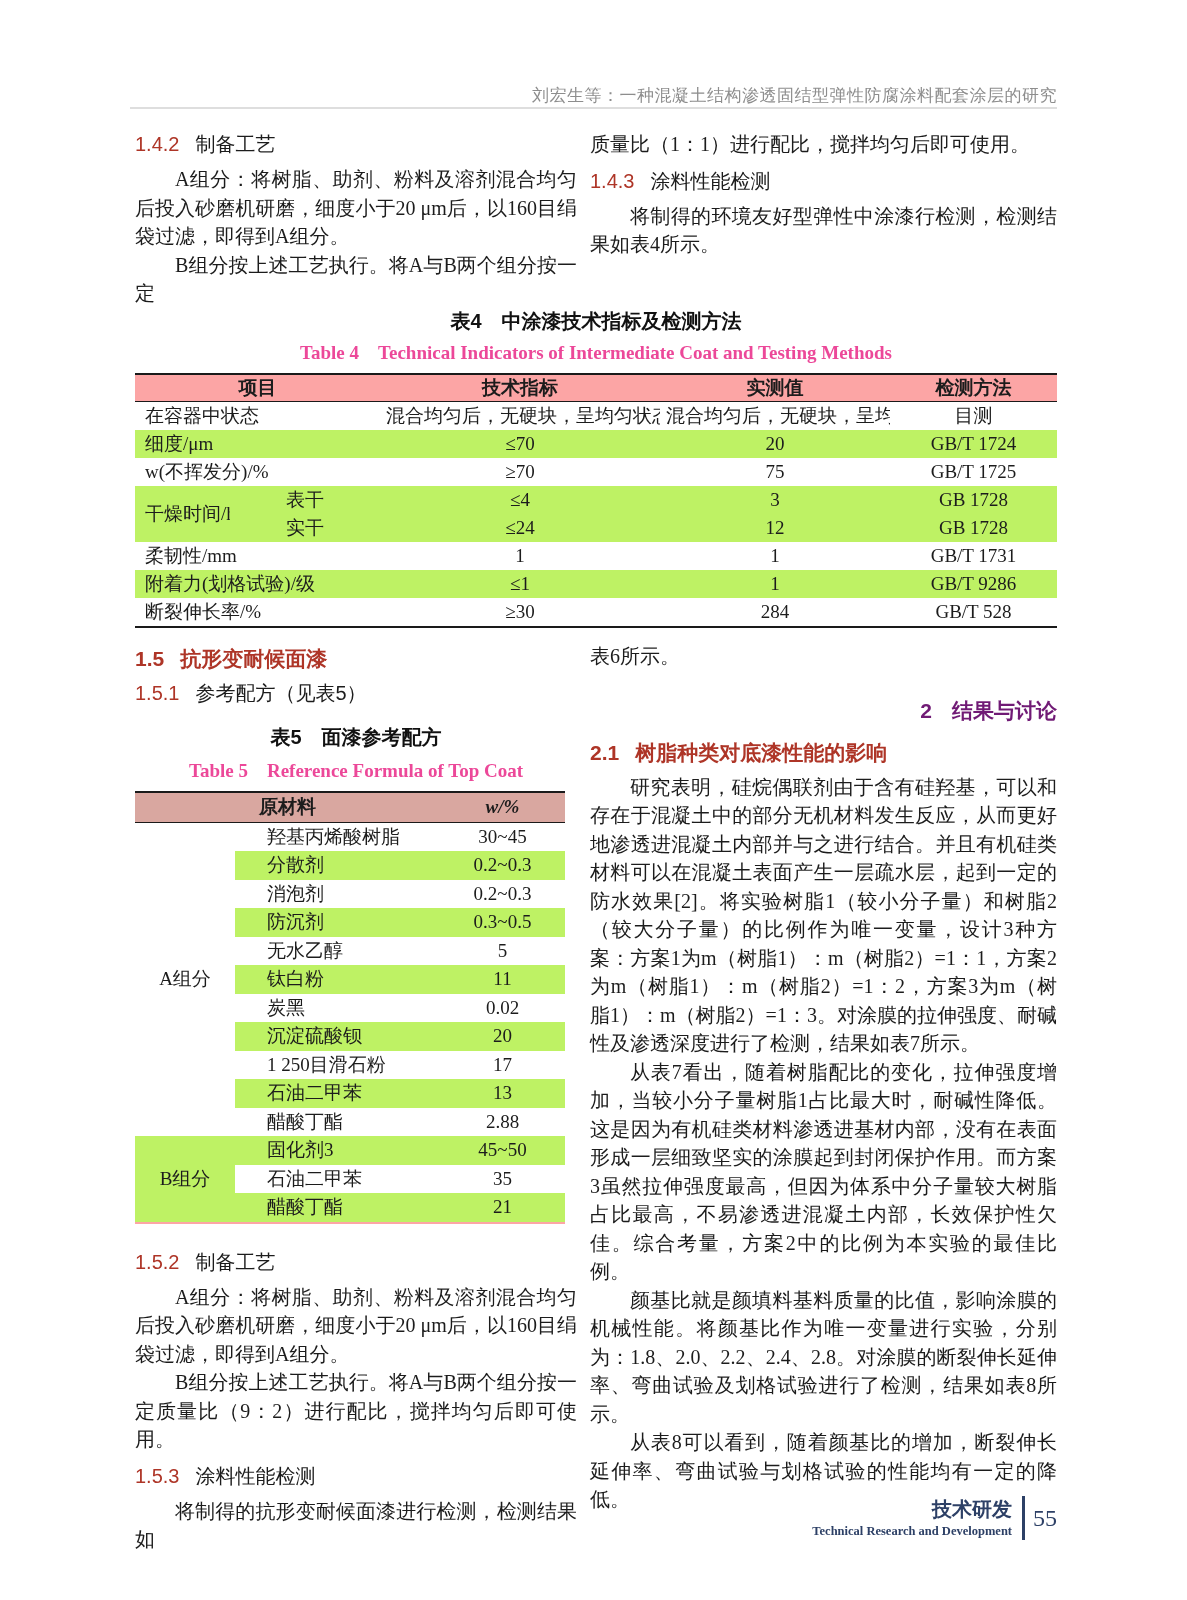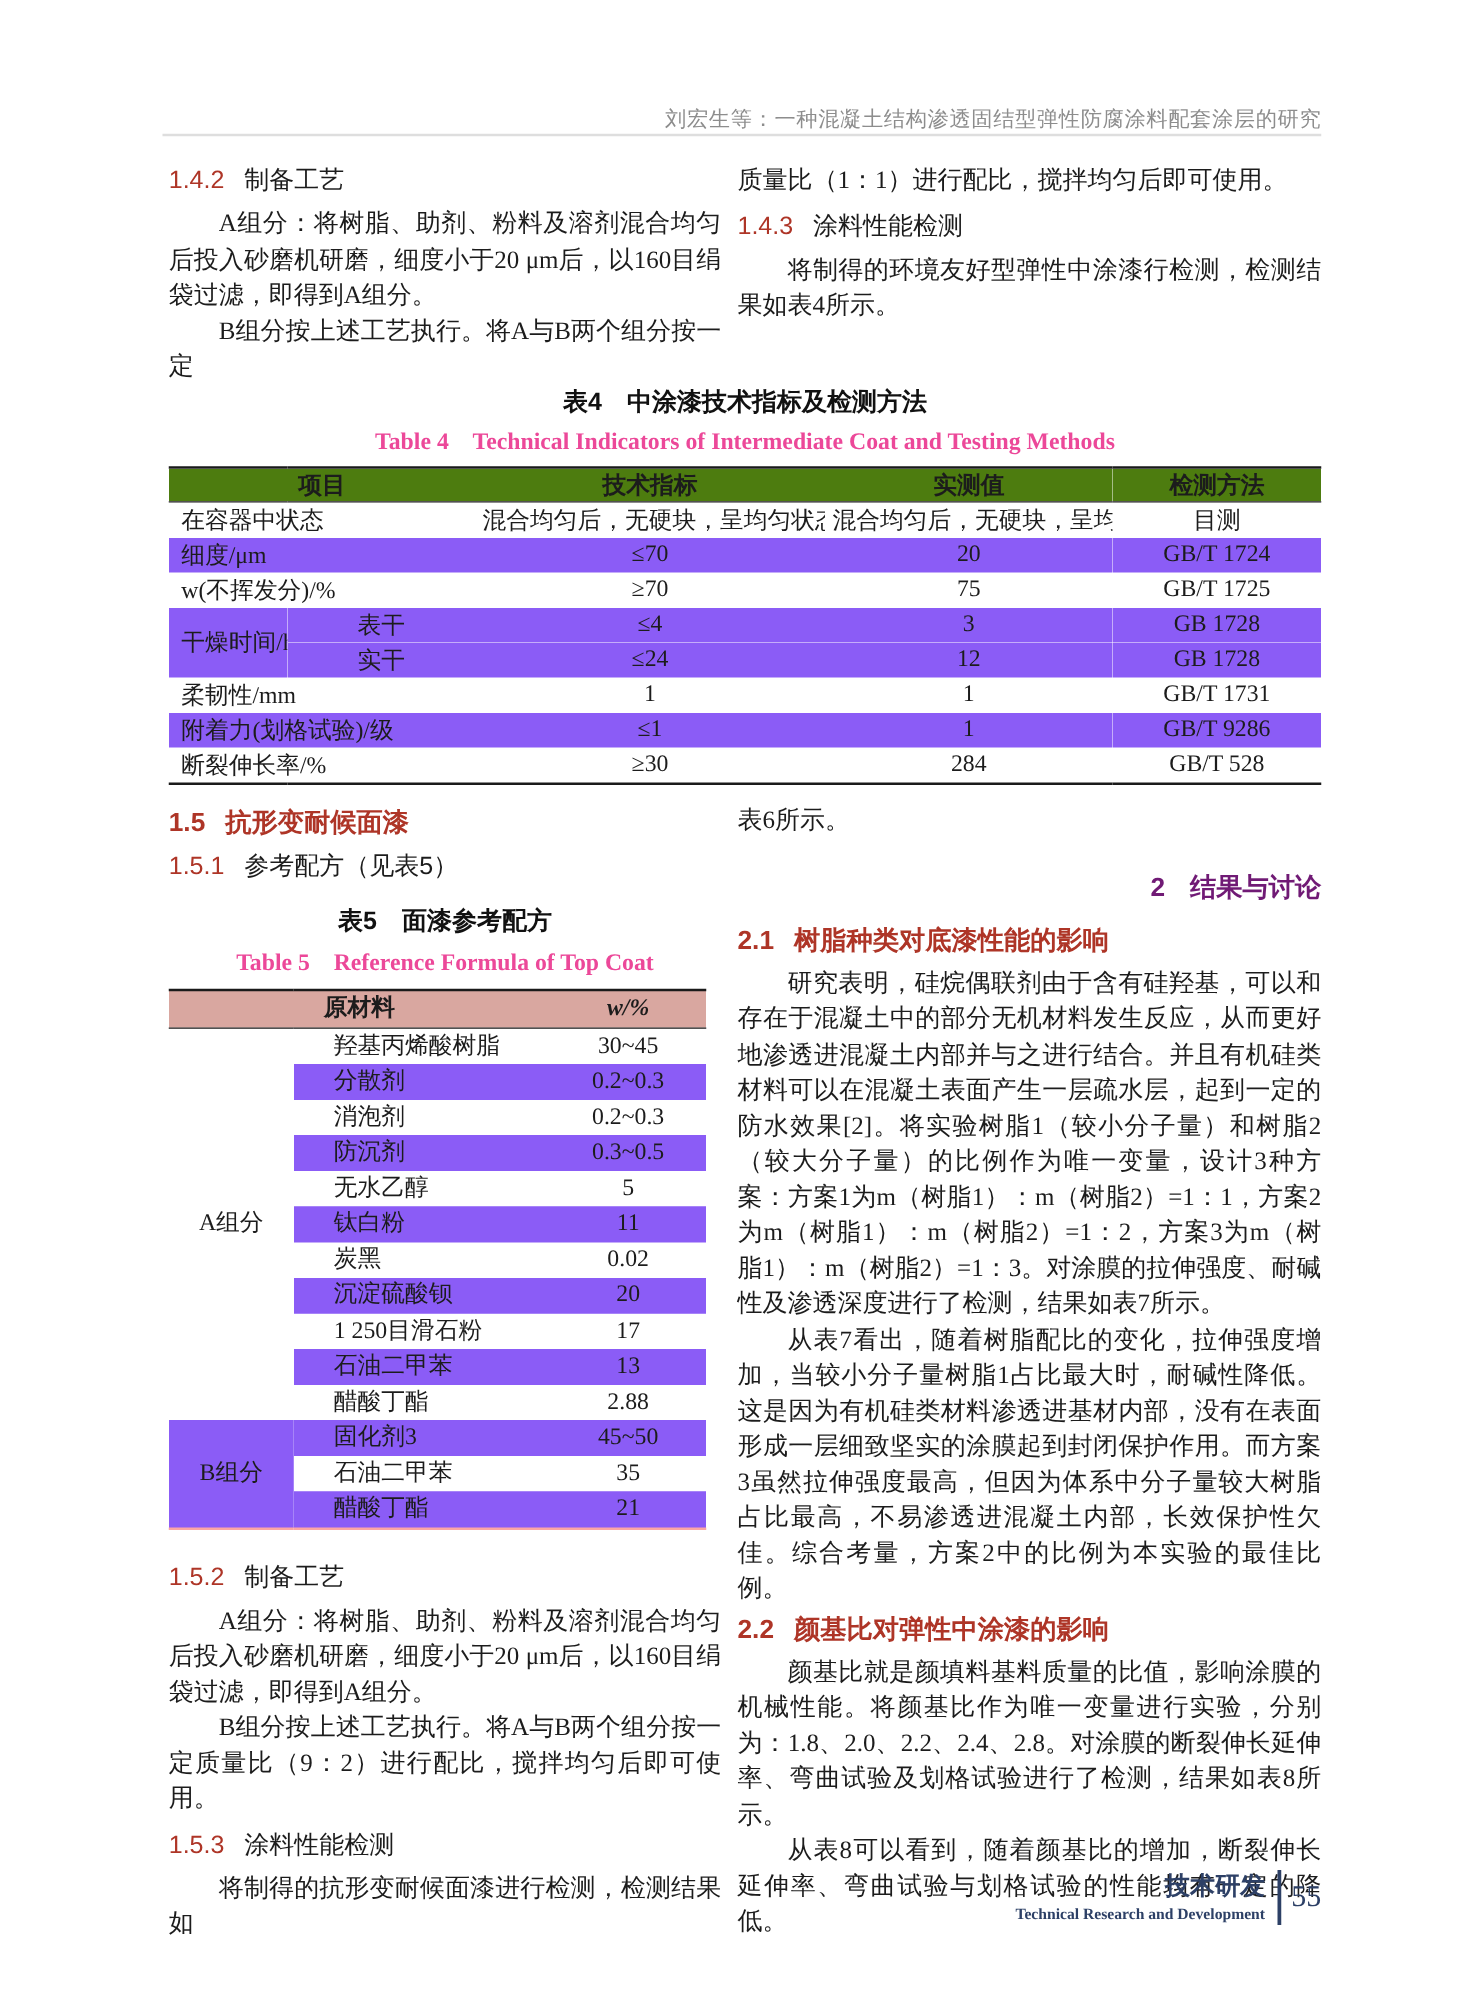--- a/index.html
+++ b/index.html
@@ -37,25 +37,25 @@
   .h-big { font-family:"Liberation Sans","DejaVu Sans",sans-serif; font-weight:bold;
            color:#701a75; font-size:21px; line-height:40px; margin:20px 0 8px 0; text-align:right; }
   .h-big .num { margin-right:20px; }
   
   .caption-zh { font-family:"Liberation Sans","DejaVu Sans",sans-serif; font-weight:bold;
                 font-size:20px; text-align:center; color:#111; }
   .caption-en { font-family:"Liberation Serif","DejaVu Serif",serif; font-weight:bold;
                 font-size:19px; text-align:center; color:#ec4899; margin-top:5px; }
   table { border-collapse:collapse; table-layout:fixed; }
   td { padding:0 6px; font-size:19px; color:#1c1c1c; overflow:hidden; }
-  .pinkbg { background:#8b5cf6; }
+  .pinkbg { background:#bef264; }
   
   .t4-wrap { position:absolute; left:135px; top:308px; width:922px; }
   .t4 { width:922px; margin-top:7px; border-top:2px solid #1a1a1a; border-bottom:2px solid #1a1a1a; }
-  .t4 tr.thead td { height:26px; font-weight:bold; text-align:center; background:#4d7c0f;
+  .t4 tr.thead td { height:26px; font-weight:bold; text-align:center; background:#fca5a5;
                     border-bottom:1px solid #1a1a1a; }
   .t4 td { height:28px; white-space:nowrap; }
   .t4 td.item { text-align:left; padding-left:10px; }
   .t4 td.c { text-align:center; }
   
   .t5-wrap { margin-top:16px; text-align:center; }
   .t5 { width:430px; margin-top:6px; border-top:2px solid #1a1a1a; border-bottom:2px solid #fca5a5; }
   .t5 tr.thead td { height:28px; font-weight:bold; text-align:center; background:#d9a7a0;
                     border-bottom:1px solid #1a1a1a; }
   .t5 td { height:28px; white-space:nowrap; }
@@ -266,23 +266,20 @@
   <div class="col col-right-2">
     <p>表6所示。</p>
     <div class="h-big">
       <span class="num">2</span><span>结果与讨论</span>
     </div>
     <div class="h-red">
       <span class="num">2.1</span><span>树脂种类对底漆性能的影响</span>
     </div>
     <p class="ind">研究表明，硅烷偶联剂由于含有硅羟基，可以和存在于混凝土中的部分无机材料发生反应，从而更好地渗透进混凝土内部并与之进行结合。并且有机硅类材料可以在混凝土表面产生一层疏水层，起到一定的防水效果[2]。将实验树脂1（较小分子量）和树脂2（较大分子量）的比例作为唯一变量，设计3种方案：方案1为m（树脂1）：m（树脂2）=1：1，方案2为m（树脂1）：m（树脂2）=1：2，方案3为m（树脂1）：m（树脂2）=1：3。对涂膜的拉伸强度、耐碱性及渗透深度进行了检测，结果如表7所示。</p>
     <p class="ind">从表7看出，随着树脂配比的变化，拉伸强度增加，当较小分子量树脂1占比最大时，耐碱性降低。这是因为有机硅类材料渗透进基材内部，没有在表面形成一层细致坚实的涂膜起到封闭保护作用。而方案3虽然拉伸强度最高，但因为体系中分子量较大树脂占比最高，不易渗透进混凝土内部，长效保护性欠佳。综合考量，方案2中的比例为本实验的最佳比例。</p>
-    <div class="h-red" style="margin-top:4px;">
-      <span class="num">2.2</span><span>颜基比对弹性中涂漆的影响</span>
-    </div>
     <p class="ind">颜基比就是颜填料基料质量的比值，影响涂膜的机械性能。将颜基比作为唯一变量进行实验，分别为：1.8、2.0、2.2、2.4、2.8。对涂膜的断裂伸长延伸率、弯曲试验及划格试验进行了检测，结果如表8所示。</p>
     <p class="ind">从表8可以看到，随着颜基比的增加，断裂伸长延伸率、弯曲试验与划格试验的性能均有一定的降低。</p>
   </div>
 
   <div class="footer">
     <div>
       <div class="zh">技术研发</div>
       <div class="en">Technical Research and Development</div>
     </div>
     <div class="bar"></div>

